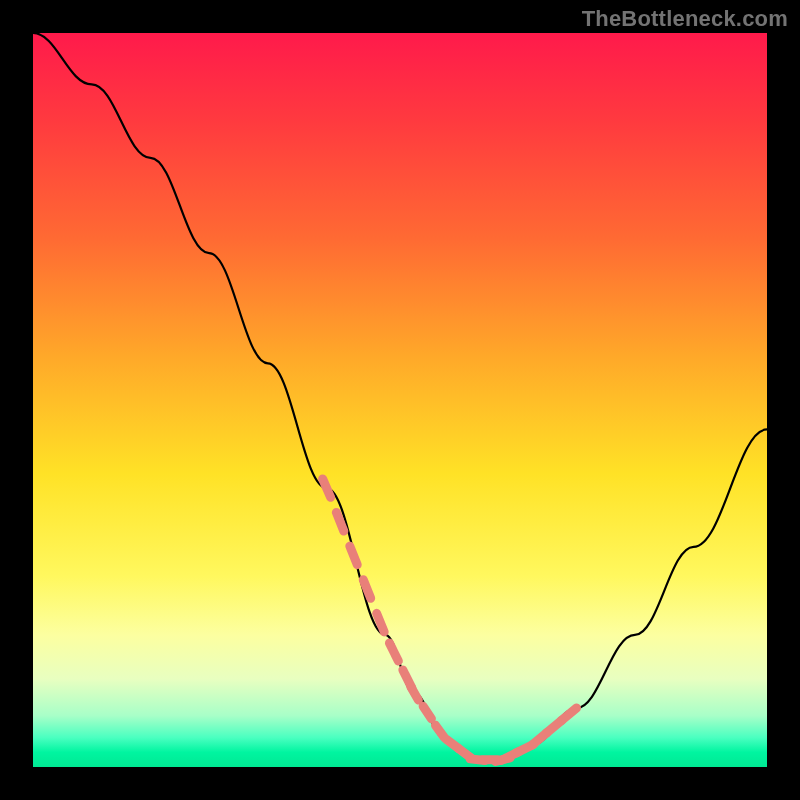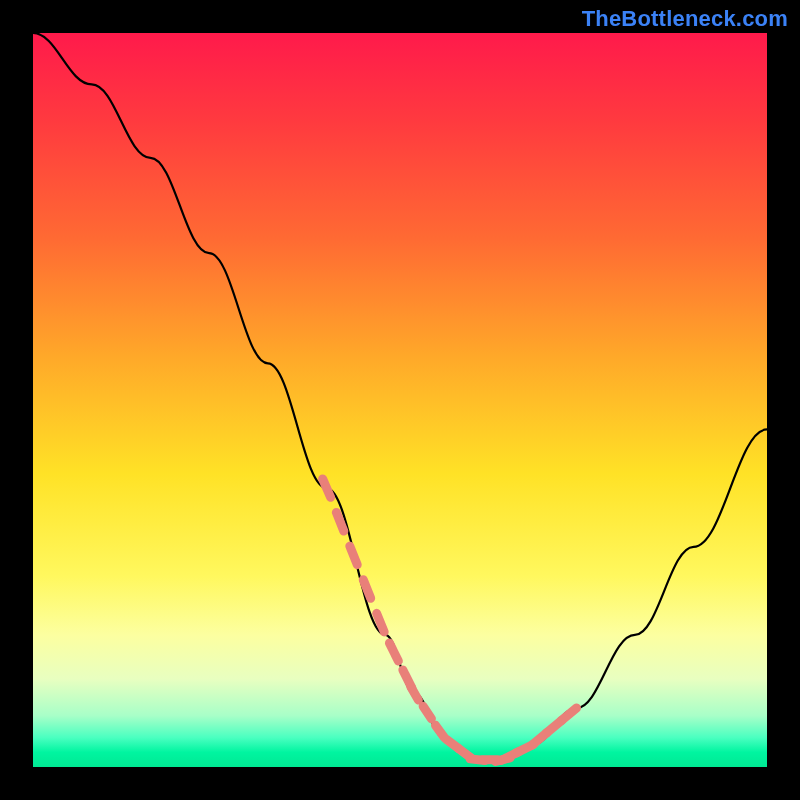--- a/index.html
+++ b/index.html
@@ -39,21 +39,21 @@
       #00e893 100%
     );
   }
   .watermark {
     position: absolute;
     top: 6px;
     right: 12px;
     font-family: Arial, Helvetica, sans-serif;
     font-size: 22px;
     font-weight: 600;
-    color: #3b82f6;
+    color: #737373;
     letter-spacing: 0.2px;
   }
   svg.curve {
     position: absolute;
     left: 33px;
     top: 33px;
     width: 734px;
     height: 734px;
     pointer-events: none;
   }

